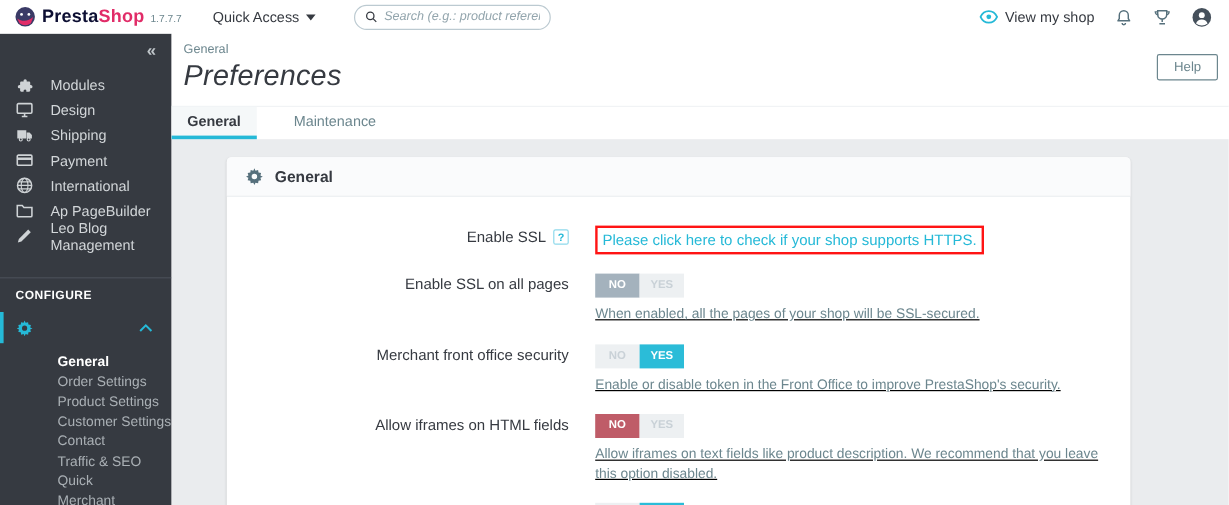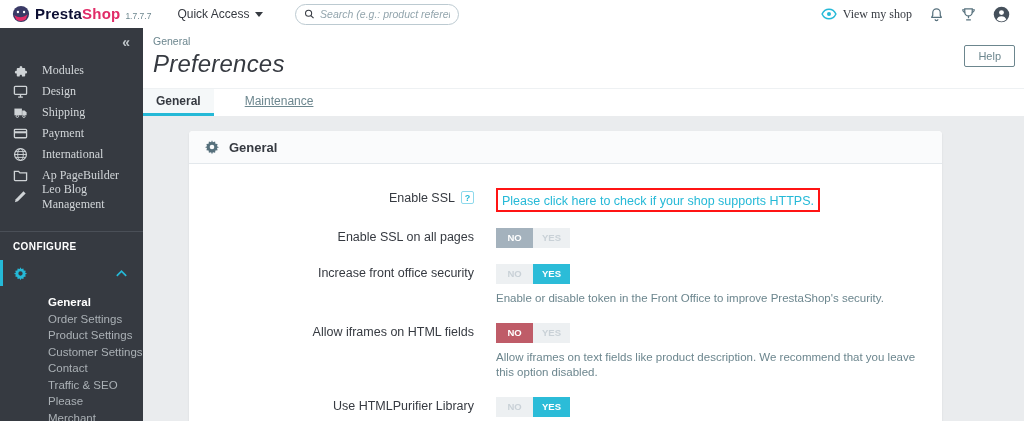--- a/index.html
+++ b/index.html
@@ -17,33 +17,33 @@
   .version { font-size:8.5px; color:#6c868e; margin-left:5px; }
   .quick-access { display:flex; align-items:center; gap:6px; margin-left:26px;
                   font-size:12px; color:#363a41; cursor:pointer; }
   .caret-down { width:0; height:0; border-left:4px solid transparent;
                 border-right:4px solid transparent; border-top:5px solid #363a41; }
   .searchbox { display:flex; align-items:center; margin-left:32px; width:164px; height:21px;
                border:1px solid #bccad1; border-radius:11px; padding:0 8px; gap:5px; background:#fff; }
   .searchbox input { border:none; outline:none; width:100%; font-size:10.5px; color:#363a41;
                      font-family:"Liberation Sans", sans-serif; background:transparent; }
   .searchbox input::placeholder { font-style:italic; color:#93a5ad; }
-  .topbar-right { margin-left:auto; display:flex; align-items:center; gap:17px; padding-right:14px;font-family:Liberation Serif, serif; }
+  .topbar-right { margin-left:auto; display:flex; align-items:center; gap:17px; padding-right:14px; }
   .view-shop { display:flex; align-items:center; gap:6px; font-size:12px; color:#363a41; cursor:pointer; }
   .icon-btn { cursor:pointer; display:block; }
 
   
   .sidebar { position:absolute; top:28px; left:0; width:143px; height:393px;
              background:#363a41; color:#cfd3d6; overflow:hidden; }
   .collapse-row { text-align:right; padding:6px 14px 4px 0; color:#bfc5c9;
                   font-size:14px; font-weight:700; letter-spacing:-1px; }
   .collapse-row span { cursor:pointer; }
   .nav { margin-top:6px; }
   .nav-item { display:flex; align-items:center; height:21px; padding-left:13px;
-              font-size:12px; color:#d2d6d9; cursor:pointer;font-family:Liberation Serif, serif; }
+              font-size:12px; color:#d2d6d9; cursor:pointer; }
   .nav-item svg { width:15px; height:15px; margin-right:14px; flex:none; color:#cfd3d6; }
   .sb-divider { border-top:1px solid #4a4f57; margin:24px 0 0 0; }
   .section-title { font-size:10px; font-weight:700; color:#fff; letter-spacing:.4px;
                    padding:9px 0 8px 13px; }
   .nav-item.active-parent { border-left:3px solid #25b9d7; padding-left:10px;
                             color:#fff; font-weight:700; height:26px; }
   .nav-item.active-parent svg { color:#25b9d7; }
   .chev-up { margin-left:auto; margin-right:10px; width:10px; height:10px; color:#aeb4b9; }
   .submenu { list-style:none; margin-top:8px; }
   .submenu li { font-size:11.5px; line-height:16.5px; padding-left:48px;
@@ -55,37 +55,37 @@
   .page-head { position:relative; background:#fff; height:60px; padding:7px 0 0 10px; }
   .breadcrumb { font-size:10.5px; color:#6c868e; }
   .page-title { font-size:24px; font-weight:400; color:#363a41; margin-top:3px; letter-spacing:.2px;font-style:italic; }
   .help-btn { position:absolute; right:9px; top:17px; background:#fff; border:1px solid #6c868e;
               border-radius:2px; color:#6c868e; font-size:11px; padding:4px 13px; cursor:pointer;
               font-family:"Liberation Sans", sans-serif; }
   .tabs { display:flex; background:#fff; height:28px; border-top:1px solid #eef1f3; }
   .tab { font-size:12px; color:#6c868e; line-height:25px; padding:0 13px; cursor:pointer; }
   .tab.active { background:#f5f8f9; color:#363a41; font-weight:700;
                 border-bottom:3px solid #25b9d7; }
-  .tab + .tab { margin-left:18px;text-decoration:underline; }
+  .tab + .tab { margin-left:18px; }
 
   .content { background:#eaecee; height:305px; padding:15px 0 0 46px; overflow:hidden; }
   .panel { width:753px; background:#fff; border-radius:4px; box-shadow:0 1px 2px rgba(0,0,0,.1); }
   .panel-header { display:flex; align-items:center; gap:9px; height:33px; padding-left:15px;
                   background:#fafbfc; border-bottom:1px solid #e3e8ec; border-radius:4px 4px 0 0; }
   .panel-header svg { color:#56707c; }
   .panel-title { font-size:13px; font-weight:700; color:#363a41; }
 
   .form { padding:24px 20px 24px 0; }
   .frow { display:flex; margin-bottom:15px; }
   .frow-label { width:285px; flex:none; text-align:right; font-size:12.5px; color:#363a41;
                 padding-top:3px; }
   .help-q { display:inline-block; width:13px; height:13px; line-height:12px; text-align:center;
             border:1px solid #8ed9ec; border-radius:2px; color:#25b9d7; font-size:9px;
             font-weight:700; margin-left:6px; vertical-align:1px; background:#fff; cursor:pointer; }
-  .frow-widget { margin-left:22px; }
+  .frow-widget { margin-left:22px;text-decoration:underline; }
   .red-box { display:inline-block; border:2px solid #ff1414; padding:1px 4px; }
   .ssl-link { font-size:12.5px; color:#25b9d7; text-decoration:none; cursor:pointer; }
   .switch { display:inline-flex; height:20px; cursor:pointer; }
   .seg { min-width:37px; padding:0 9px; line-height:20px; text-align:center;
          font-size:9.5px; font-weight:700; }
   .seg.on-gray { background:#a4b2bd; color:#fff; }
   .seg.on-teal { background:#2bbcd8; color:#fff; }
   .seg.on-red  { background:#bf5c68; color:#fff; }
   .seg.off     { background:#edf0f2; color:#c9d1d7; }
   .hint { font-size:11.5px; color:#6c868e; margin-top:7px; max-width:450px; line-height:15.5px; }
@@ -215,21 +215,21 @@
       </svg>
     </div>
 
     <ul class="submenu">
       <li class="active">General</li>
       <li>Order Settings</li>
       <li>Product Settings</li>
       <li>Customer Settings</li>
       <li>Contact</li>
       <li>Traffic &amp; SEO</li>
-      <li>Please</li>
+      <li>Quick</li>
       <li>Merchant Expertise</li>
     </ul>
   </aside>
 
   <main class="main">
 
     <div class="page-head">
       <div class="breadcrumb">General</div>
       <h1 class="page-title">Preferences</h1>
       <button class="help-btn">Help</button>
@@ -263,25 +263,26 @@
             </div>
           </div>
 
           <div class="frow">
             <div class="frow-label">Enable SSL on all pages</div>
             <div class="frow-widget">
               <div class="switch">
                 <span class="seg on-gray">NO</span>
                 <span class="seg off">YES</span>
               </div>
-            </div>
-          </div>
-
-          <div class="frow">
-            <div class="frow-label">Increase front office security</div>
+              <div class="hint">When enabled, all the pages of your shop will be SSL-secured.</div>
+            </div>
+          </div>
+
+          <div class="frow">
+            <div class="frow-label">Merchant front office security</div>
             <div class="frow-widget">
               <div class="switch">
                 <span class="seg off">NO</span>
                 <span class="seg on-teal">YES</span>
               </div>
               <div class="hint">Enable or disable token in the Front Office to improve PrestaShop's security.</div>
             </div>
           </div>
 
           <div class="frow">

